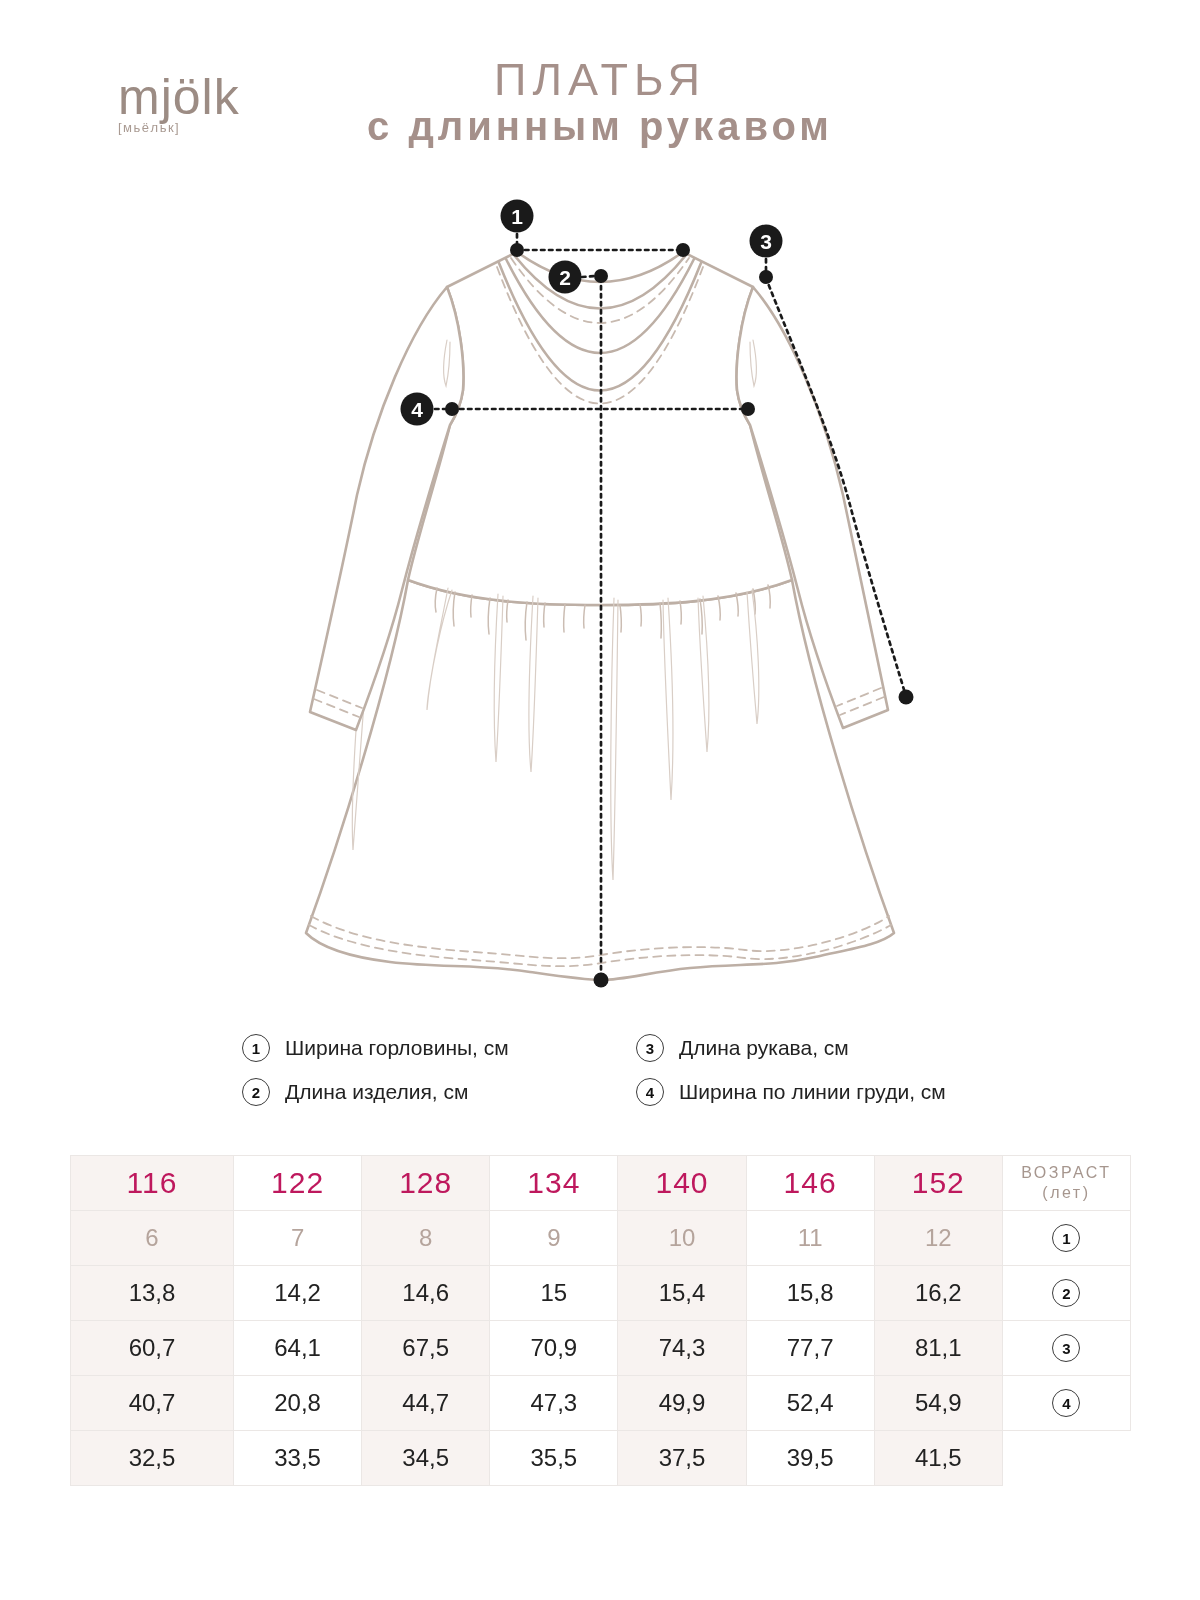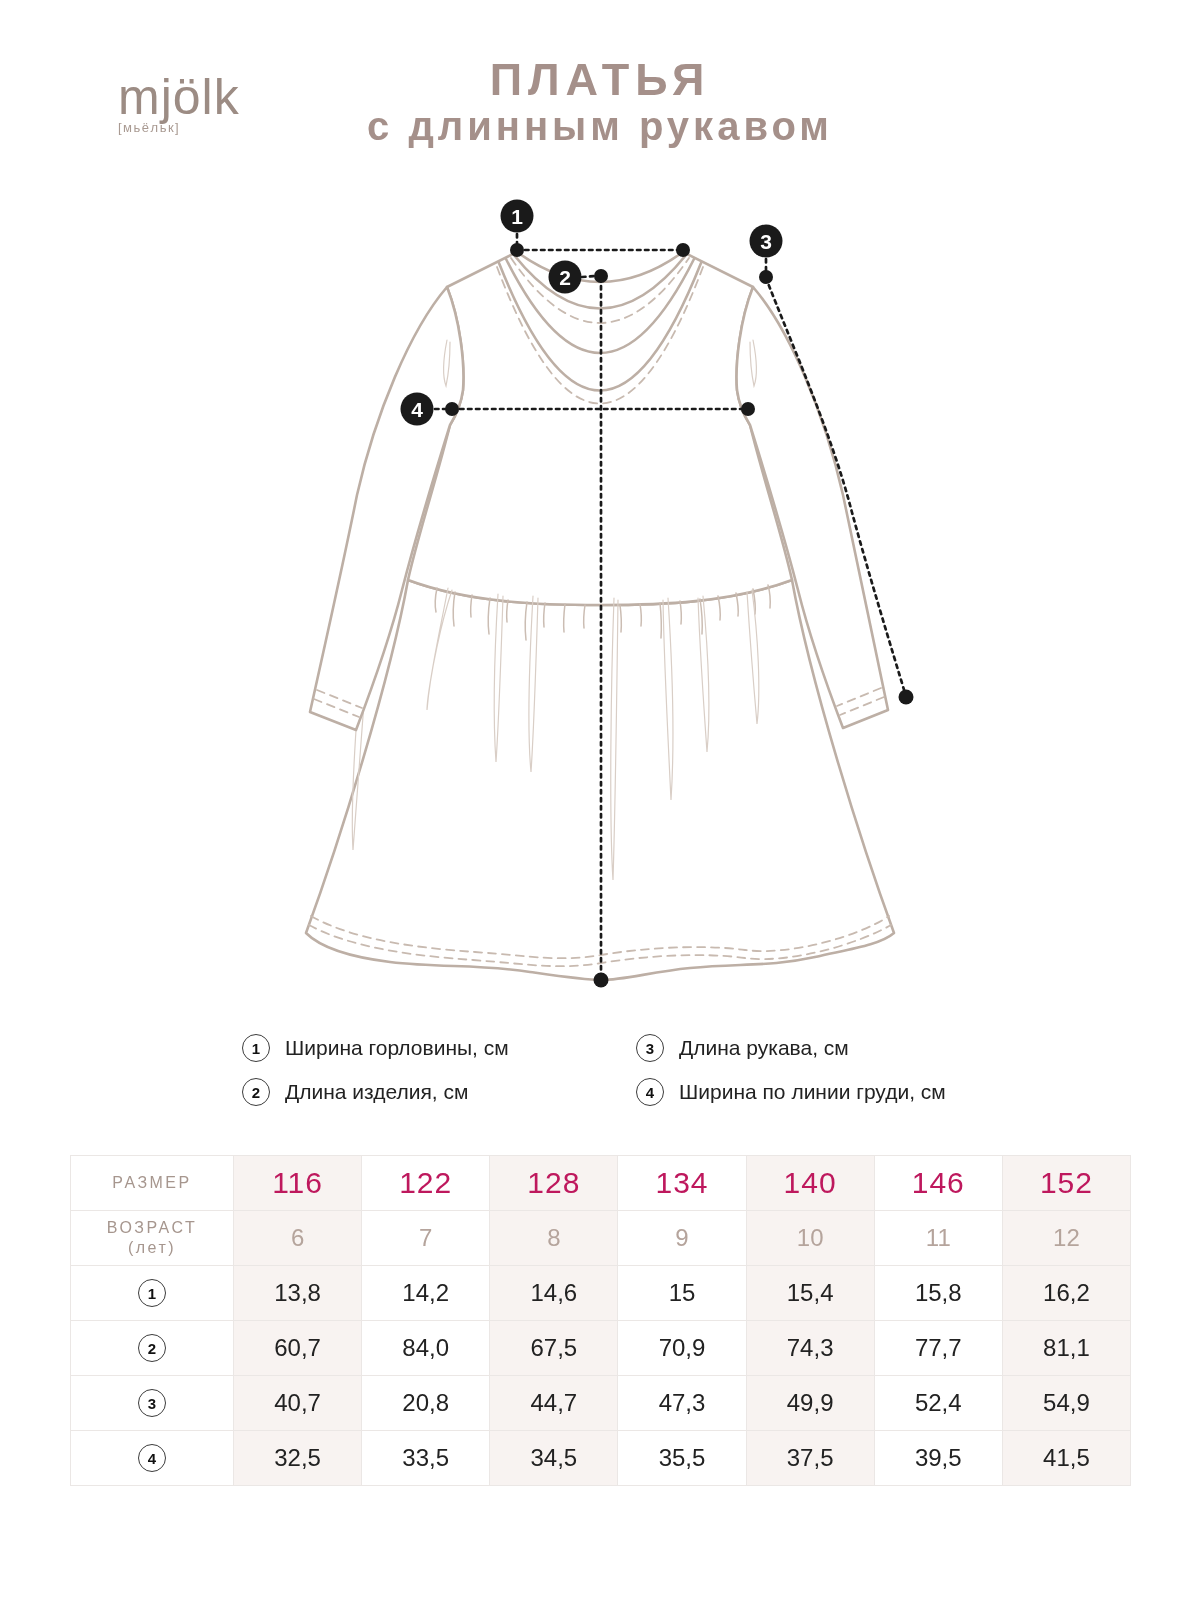--- a/index.html
+++ b/index.html
@@ -7,21 +7,21 @@
         font-family:"Liberation Sans", sans-serif;}
 
   
   #brand{position:absolute;left:118px;top:72px;width:120px;text-align:left;color:#9c8c84;}
   #brand .logo{font-size:50px;font-weight:400;letter-spacing:1px;line-height:1;}
   #brand .transcription{display:block;text-align:left;font-size:13px;letter-spacing:1.5px;
         color:#a99a92;margin-top:-2px;}
 
   
   #title-block{position:absolute;left:0;top:56px;width:1200px;text-align:center;color:#a5908a;}
-  #title-block .title{font-size:45px;font-weight:700;letter-spacing:6px;line-height:1.05;}
+  #title-block .title{font-size:45px;font-weight:400;letter-spacing:6px;line-height:1.05;}
   #title-block .subtitle{font-size:40px;font-weight:700;letter-spacing:4px;line-height:1.15;}
 
   
   #diagram{position:absolute;left:250px;top:180px;width:700px;height:830px;}
   .dress-line{fill:none;stroke:#bdafa5;stroke-width:2.6;stroke-linecap:round;stroke-linejoin:round;}
   .dress-fill{fill:#ffffff;stroke:#bdafa5;stroke-width:2.6;stroke-linejoin:round;}
   .stitch{fill:none;stroke:#c8bab0;stroke-width:1.8;stroke-dasharray:8 6;stroke-linecap:round;}
   .gather{fill:none;stroke:#cbbdb3;stroke-width:1.5;stroke-linecap:round;}
   .drape{fill:none;stroke:#d9cec6;stroke-width:1.2;stroke-linecap:round;}
   .meas{fill:none;stroke:#1a1a1a;stroke-width:2.7;stroke-dasharray:3.5 4.5;stroke-linecap:round;}
@@ -215,23 +215,20 @@
       <span class="legend-label">Длина рукава, см</span>
     </div>
     <div class="legend-item">
       <span class="num-circle">4</span>
       <span class="legend-label">Ширина по линии груди, см</span>
     </div>
   </div>
 
   <div id="size-table">
 
-    <div class="cell">
-        <span class="th-label">РАЗМЕР</span>
-      </div>
     <div class="cell c-shade">
         <span class="size-val">116</span>
       </div>
     <div class="cell">
         <span class="size-val">122</span>
       </div>
     <div class="cell c-shade">
         <span class="size-val">128</span>
       </div>
     <div class="cell">
@@ -298,21 +295,21 @@
         <span class="data-val">16,2</span>
       </div>
 
     <div class="cell">
         <span class="num-circle">2</span>
       </div>
     <div class="cell c-shade">
         <span class="data-val">60,7</span>
       </div>
     <div class="cell">
-        <span class="data-val">84,0</span>
+        <span class="data-val">64,1</span>
       </div>
     <div class="cell c-shade">
         <span class="data-val">67,5</span>
       </div>
     <div class="cell">
         <span class="data-val">70,9</span>
       </div>
     <div class="cell c-shade">
         <span class="data-val">74,3</span>
       </div>

